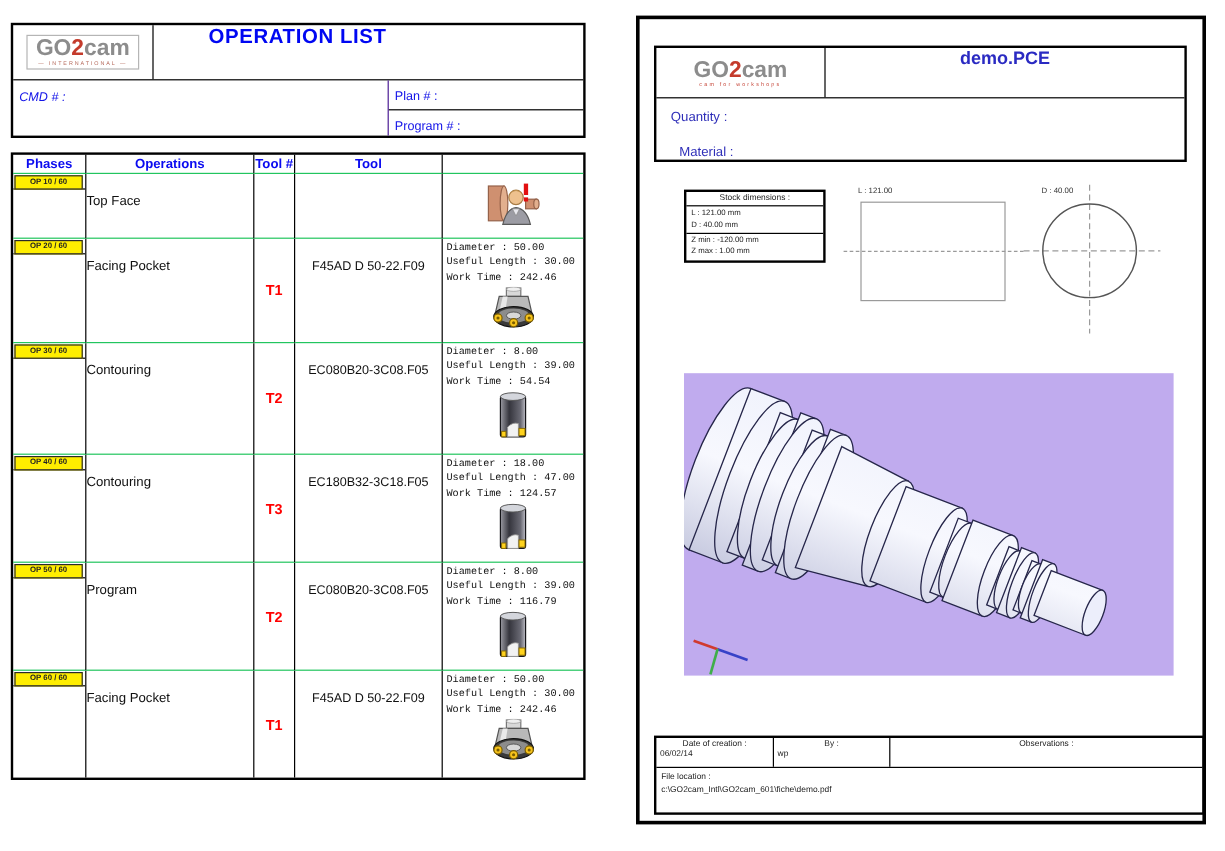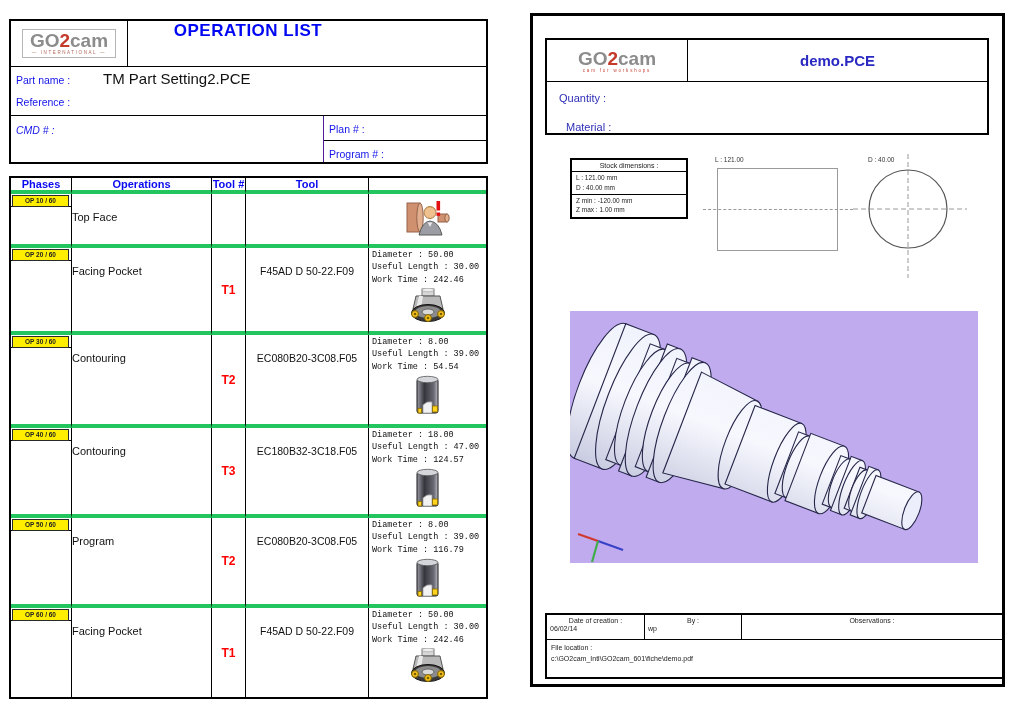--- a/index.html
+++ b/index.html
@@ -29,21 +29,21 @@
   .planprog{flex:1;display:flex;flex-direction:column;}
   .plan-row{height:22px;border-bottom:1px solid #000;padding:3px 5px;}
   .prog-row{flex:1;padding:3px 5px;}
 
   .op-table{
     margin-top:12px;border:2px solid #000;width:475px;
     display:grid;grid-template-columns:61px 140px 34px 123px 1fr;
     grid-template-rows:16px 54px 87px 93px 90px 90px 89px;
     background:#fff;
   }
-  .cell{border-right:1px solid #000;border-bottom:4px solid #22c55e;overflow:hidden;box-sizing:border-box;}
+  .cell{border-right:1px solid #000;border-bottom:1px solid #22c55e;overflow:hidden;box-sizing:border-box;}
   .cell.lastcol{border-right:none;}
   .cell.lastrow{border-bottom:none;}
   .th{display:flex;align-items:center;justify-content:center;color:#0a0af0;font-weight:bold;font-size:11px;}
   .c-phase{padding:0;}
   .badge-row{border-bottom:1px solid #000;padding:1px 3px 1px 1px;height:13px;box-sizing:border-box;}
   .op-badge{background:#ffee00;border:1px solid #2a2a2a;width:55px;height:10px;line-height:9px;
     font-size:6.5px;font-weight:bold;text-align:center;color:#222;}
   .c-op{padding-top:17px;text-align:left;font-weight:normal;font-size:11px;color:#111;}
   .c-tnum{display:flex;align-items:center;justify-content:center;color:#ff0000;font-weight:bold;font-size:12px;}
   .c-ref{padding-top:17px;text-align:center;font-size:10.5px;color:#111;}
@@ -51,21 +51,21 @@
   .c-info .info-icon{text-align:center;margin-top:2px;}
   .c-info.icon-only{display:flex;align-items:center;justify-content:center;padding:0;}
 
   
   .page-right{position:absolute;left:530px;top:13px;width:475px;height:674px;border:3px solid #000;box-sizing:border-box;background:#fff;}
   .r-inner{position:relative;width:100%;height:100%;}
   .r-header{position:absolute;left:12px;top:22px;width:444px;height:97px;border:2px solid #000;box-sizing:border-box;}
   .rh-row1{display:flex;height:41px;border-bottom:1px solid #000;}
   .r-logo-cell{width:140px;border-right:1px solid #000;display:flex;align-items:center;justify-content:center;}
   .r-logo-tagline{font-size:4.5px;letter-spacing:1.8px;color:#c6473a;white-space:nowrap;}
-  .r-title-cell{flex:1;display:flex;align-items:center;justify-content:center;}
+  .r-title-cell{flex:1;display:flex;align-items:flex-start;justify-content:center;}
   .r-title{color:#2a2ac2;font-weight:bold;font-size:15px;}
   .rlbl{color:#2e2eb8;font-weight:normal;font-size:11px;}
   .quantity-lbl{position:absolute;left:12px;top:52px;}
   .material-lbl{position:absolute;left:19px;top:81px;}
 
   .stock-box{position:absolute;left:37px;top:142px;width:118px;height:61px;border:2px solid #000;box-sizing:border-box;font-size:6.5px;color:#222;}
   .stock-title{text-align:center;border-bottom:1px solid #000;padding:2px 0;font-size:7px;}
   .stock-sec{border-bottom:1px solid #000;padding:1px 4px;line-height:1.5;}
   .stock-sec:last-child{border-bottom:none;}
 
@@ -93,25 +93,20 @@
     <div class="hb-row1">
       <div class="logo-cell">
         <div class="logo-box">
           <div class="logo-word"><span>GO</span><span class="two">2</span><span>cam</span></div>
           <div class="logo-tagline">—&nbsp;<span>INTERNATIONAL</span>&nbsp;—</div>
         </div>
       </div>
       <div class="title-cell">
         <span class="op-title">OPERATION LIST</span>
       </div>
-    </div>
-    <div class="hb-row2">
-      <span class="lbl partname-lbl">Part name :</span>
-      <span class="partname-val">TM Part Setting2.PCE</span>
-      <span class="lbl reference-lbl">Reference :</span>
     </div>
     <div class="hb-row3">
       <div class="cmd-cell"><span class="lbl">CMD # :</span></div>
       <div class="planprog">
         <div class="plan-row"><span class="lbl">Plan # :</span></div>
         <div class="prog-row"><span class="lbl">Program # :</span></div>
       </div>
     </div>
   </div>
 

